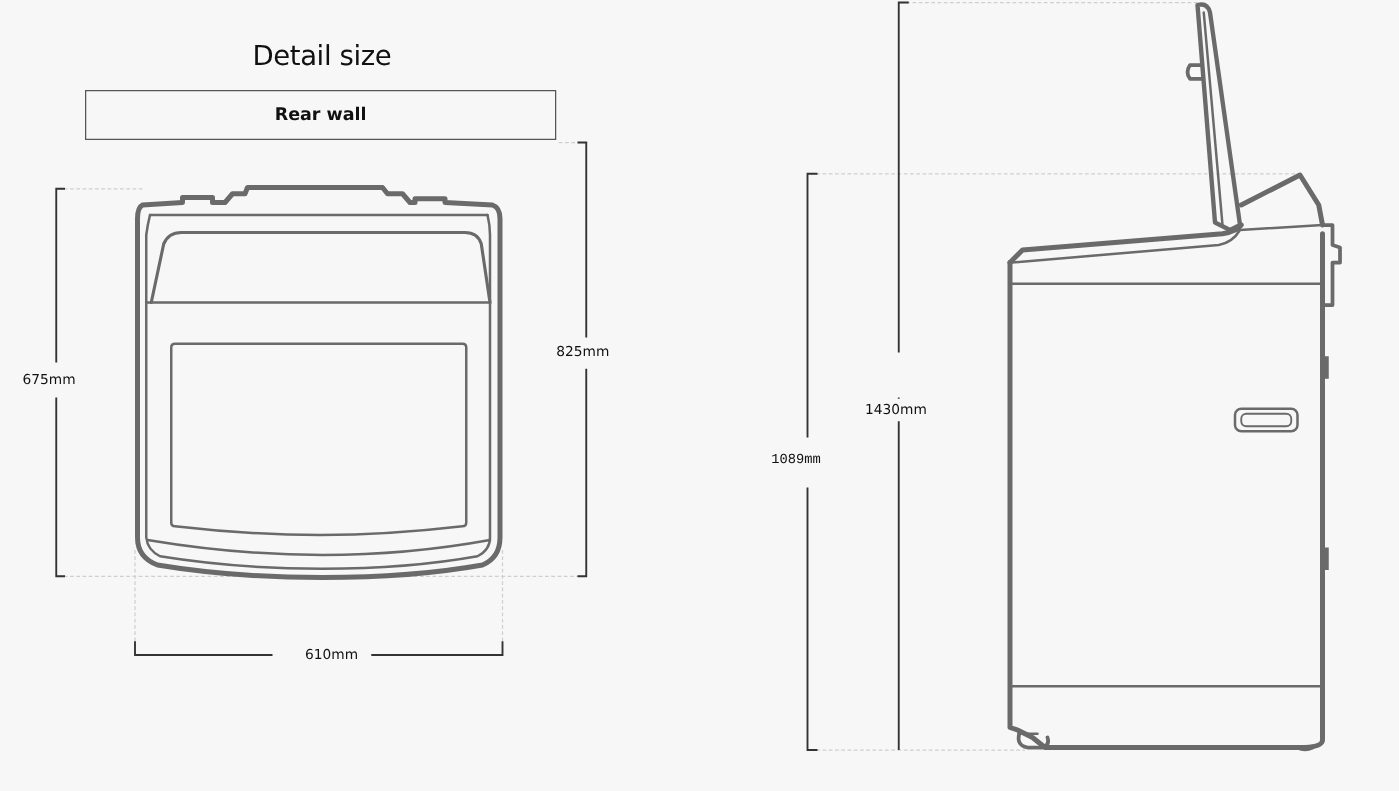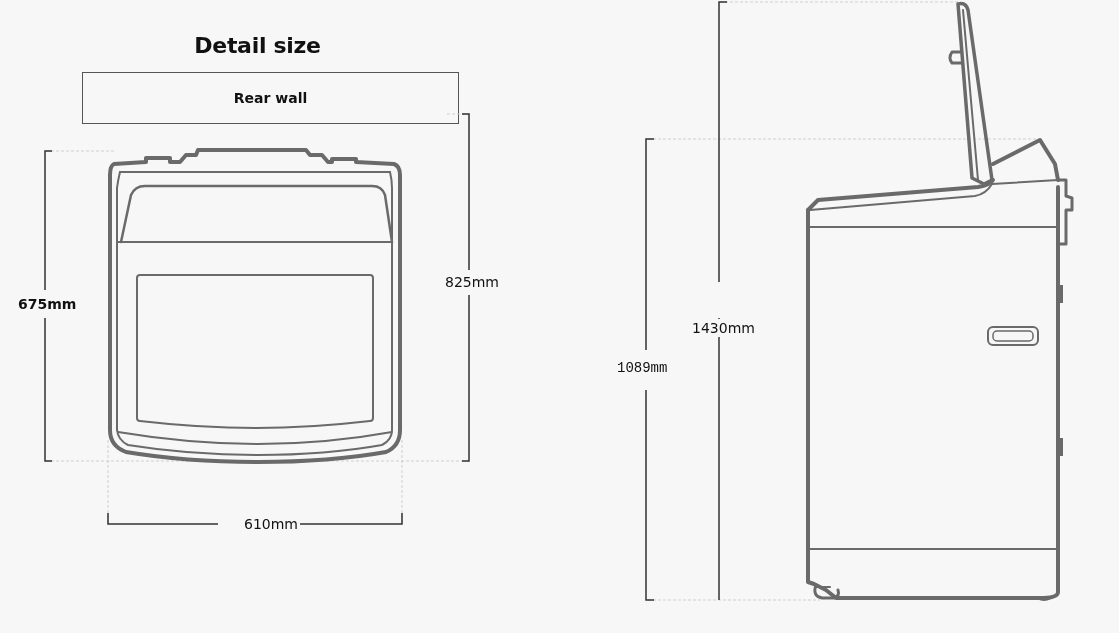--- a/index.html
+++ b/index.html
@@ -2,29 +2,29 @@
 <html><head>
   <meta charset="utf-8">
   <style>
     html, body { margin: 0; padding: 0; }
     body {
       width: 1119px; height: 633px; background: #f7f7f7; position: relative; overflow: hidden;
       font-family: "DejaVu Sans", sans-serif; color: #111;
     }
     .title {
       position: absolute; left: 68px; width: 379px; top: 33px; text-align: center;
-      font-size: 22px; font-weight: bold; letter-spacing: -0.3px;
+      font-size: 22px; font-weight: normal; letter-spacing: -0.3px;
     }
     .rear-wall {
-      position: absolute; left: 68px; top: 72px; width: 377px; height: 52px;
+      position: absolute; left: 68px; top: 72px; width: 377px; height: 40px;
       border: 1.5px solid #555; box-sizing: border-box; display: flex; align-items: center;
-      justify-content: center; font-size: 14px; font-weight: bold; background: #f7f7f7; margin-left: 14px;
+      justify-content: center; font-size: 14px; font-weight: bold; background: #f7f7f7;
     }
     .dim-label {
-      position: absolute; font-size: 14px; color: #111; background: #f7f7f7; padding: 0 2px;
+      position: absolute; font-size: 11px; color: #111; background: #f7f7f7; padding: 0 2px;
       line-height: 18px; white-space: nowrap;
     }
     svg.drawing { position: absolute; left: 0; top: 0; }
   </style>
 </head>
 <body>
 
 <div class="title">Detail size</div>
 <div class="rear-wall">
   <span>Rear wall</span>
@@ -106,17 +106,17 @@
   <g stroke="#333" stroke-width="1.5" fill="none">
 
     <polyline points="727,2 719,2 719,282"></polyline>
     <line x1="719" y1="318" x2="719" y2="600"></line>
 
     <polyline points="654,139 646,139 646,350"></polyline>
     <polyline points="646,390 646,600 654,600"></polyline>
   </g>
 </svg>
 
-<div class="dim-label" style="left:16px; top:295px;font-weight:bold;">675mm</div>
+<div class="dim-label" style="left:16px; top:295px;">675mm</div>
 <div class="dim-label" style="left:443px; top:273px;">825mm</div>
 <div class="dim-label" style="left:229px; top:515px;margin-left:13px;">610mm</div>
 <div class="dim-label" style="left:690px; top:291px;margin-top:28px;">1430mm</div>
 <div class="dim-label" style="left:615px; top:359px;font-family:Liberation Mono, monospace;">1089mm</div>
 
 </body></html>

